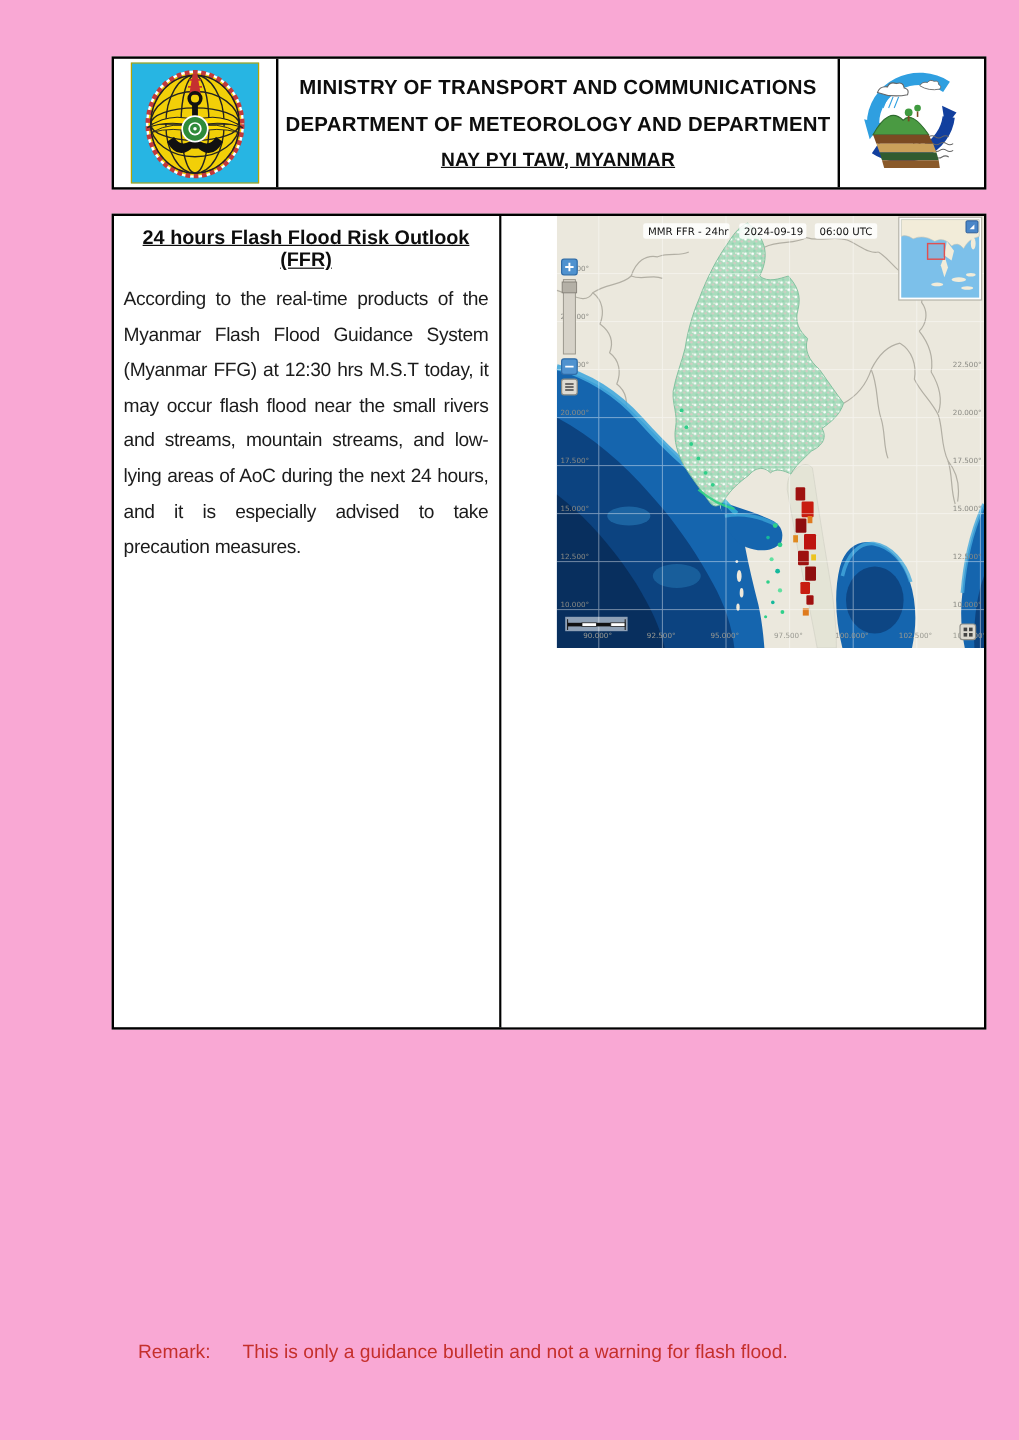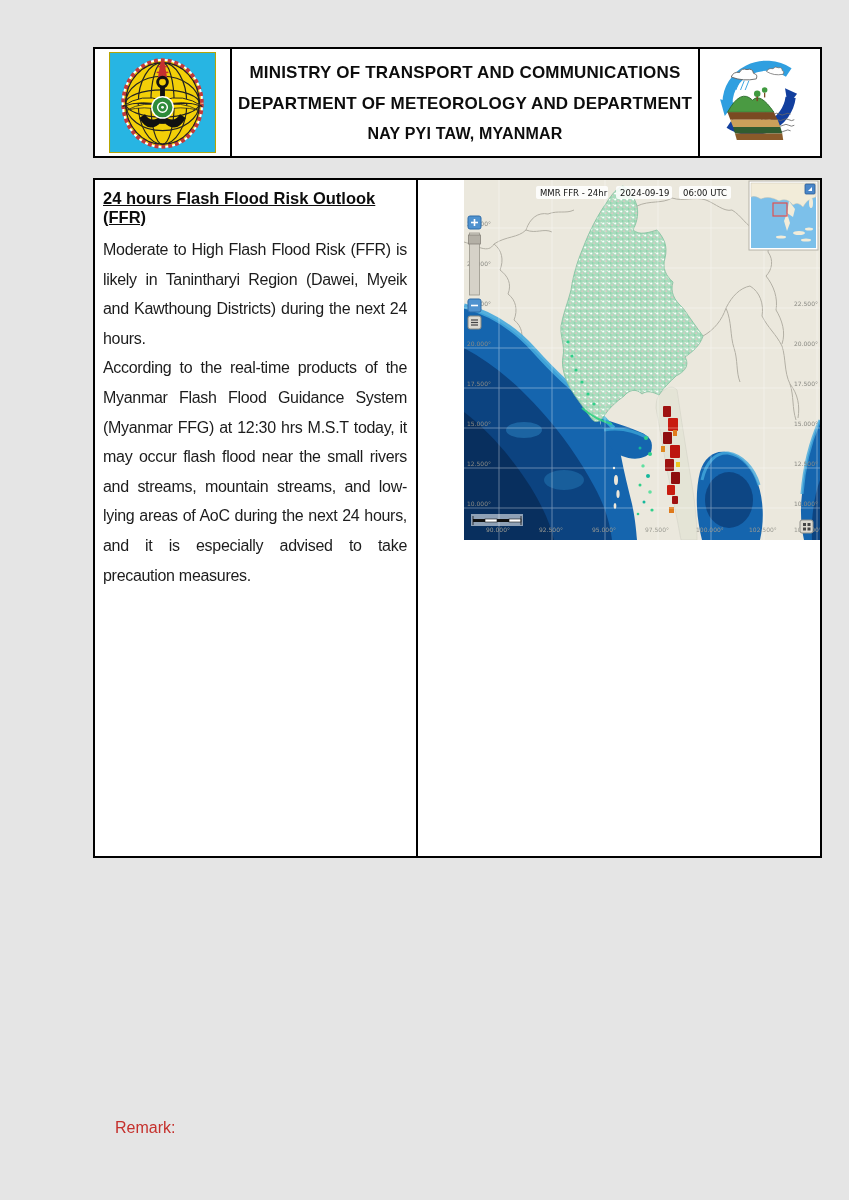--- a/index.html
+++ b/index.html
@@ -1,36 +1,36 @@
 <!DOCTYPE html>
 <html><head>
 <meta charset="utf-8">
 <style>
   html,body{margin:0;padding:0;background:#ffffff;}
-  .page{position:relative;width:849px;height:1200px;background:#e5e5e5;overflow:hidden;
+  .page{position:relative;width:849px;height:1200px;background:#f9a8d4;overflow:hidden;
         font-family:"Liberation Sans",sans-serif;color:#1a1a1a;}
 
   
   .header-box{position:absolute;left:93px;top:47px;width:729px;height:111px;
               border:2px solid #000;box-sizing:border-box;display:flex;background:#fff;}
   .logo-cell{width:137px;border-right:2px solid #000;box-sizing:border-box;
              display:flex;align-items:center;justify-content:center;}
   .title-cell{flex:1;display:flex;flex-direction:column;align-items:center;justify-content:center;gap:11px;}
   .title-cell .l1,.title-cell .l2{font-size:17px;font-weight:bold;letter-spacing:.2px;color:#0d0d0d;}
-  .title-cell .l3{font-size:16px;font-weight:bold;letter-spacing:.2px;color:#0d0d0d;}
+  .title-cell .l3{font-size:16px;font-weight:bold;letter-spacing:.2px;color:#0d0d0d;text-decoration:underline;}
   .rlogo-cell{width:122px;border-left:2px solid #000;box-sizing:border-box;
               display:flex;align-items:center;justify-content:center;}
 
   
   .main-box{position:absolute;left:93px;top:178px;width:729px;height:680px;
             border:2px solid #000;box-sizing:border-box;display:flex;background:#fff;}
   .text-cell{width:373px;border-right:2px solid #000;box-sizing:border-box;
              padding:9px 9px 0 8px;}
   .ffr-title{font-size:16.5px;font-weight:bold;text-decoration:underline;
-             margin:0 0 8px 0;color:#0d0d0d;}
+             margin:0 0 8px 0;color:#0d0d0d;text-align:center;}
   .ffr-para{font-size:16px;line-height:29.6px;letter-spacing:-0.3px;
             text-align:justify;margin:0;color:#1c1c1c;}
   .map-cell{flex:1;position:relative;background:#fff;padding-left:46px;}
   .map-cell svg{display:block;}
 
   
   .remark{position:absolute;left:115px;top:1119px;display:flex;font-size:16px;color:#c5302c;}
   .remark .lbl{width:87px;}
   .remark .txt{flex:1;}
 
@@ -100,21 +100,20 @@
             <line x1="43" y1="26" x2="39" y2="36"></line>
         </g>
         <path d="M62,16 q2,-4 7,-3 q2,-3 6,-1 q4,-1 4,3 q3,1 1,4 q-10,2 -18,-3 Z" fill="#ffffff" stroke="#666" stroke-width="0.8"></path>
       </svg>
     </div>
   </div>
 
   <div class="main-box">
     <div class="text-cell">
       <h2 class="ffr-title">24 hours Flash Flood Risk Outlook (FFR)</h2>
-      <p class="ffr-para">Moderate to High Flash Flood Risk (FFR) is likely in Tanintharyi Region (Dawei, Myeik and Kawthoung Districts) during the next 24 hours.</p>
       <p class="ffr-para">According to the real-time products of the Myanmar Flash Flood Guidance System (Myanmar FFG) at 12:30 hrs M.S.T today, it may occur flash flood near the small rivers and streams, mountain streams, and low-lying areas of AoC during the next 24 hours, and it is especially advised to take precaution measures.</p>
     </div>
 
     <div class="map-cell">
       <svg width="356" height="360" viewBox="0 0 356 360">
         <defs>
           <pattern id="spk" width="6" height="6" patternUnits="userSpaceOnUse">
             <rect width="6" height="6" fill="#a9dcbd"></rect>
             <circle cx="1.2" cy="1.5" r="1.1" fill="#ffffff"></circle>
             <circle cx="4.2" cy="3.2" r="1.0" fill="#d9c8c4"></circle>
@@ -316,15 +315,16 @@
             <rect x="3" y="7.5" width="3" height="3"></rect>
               <rect x="7.5" y="7.5" width="3" height="3"></rect>
           </g>
         </g>
       </svg>
     </div>
   </div>
 
   <div class="remark">
     <span class="lbl">Remark:</span>
+    <span class="txt">This is only a guidance bulletin and not a warning for flash flood.</span>
   </div>
 
 </div>
 
 </body></html>

